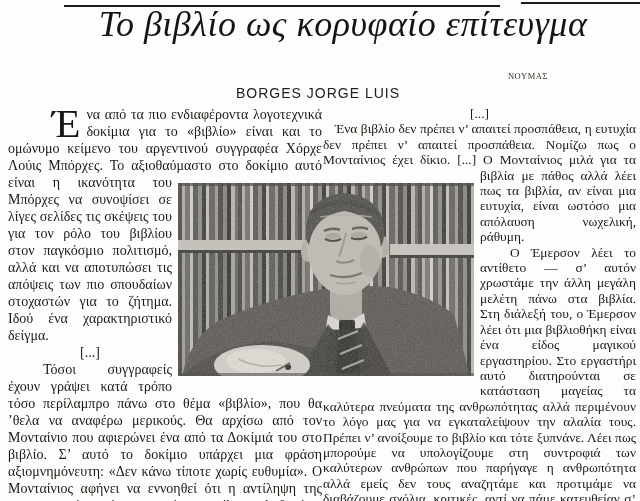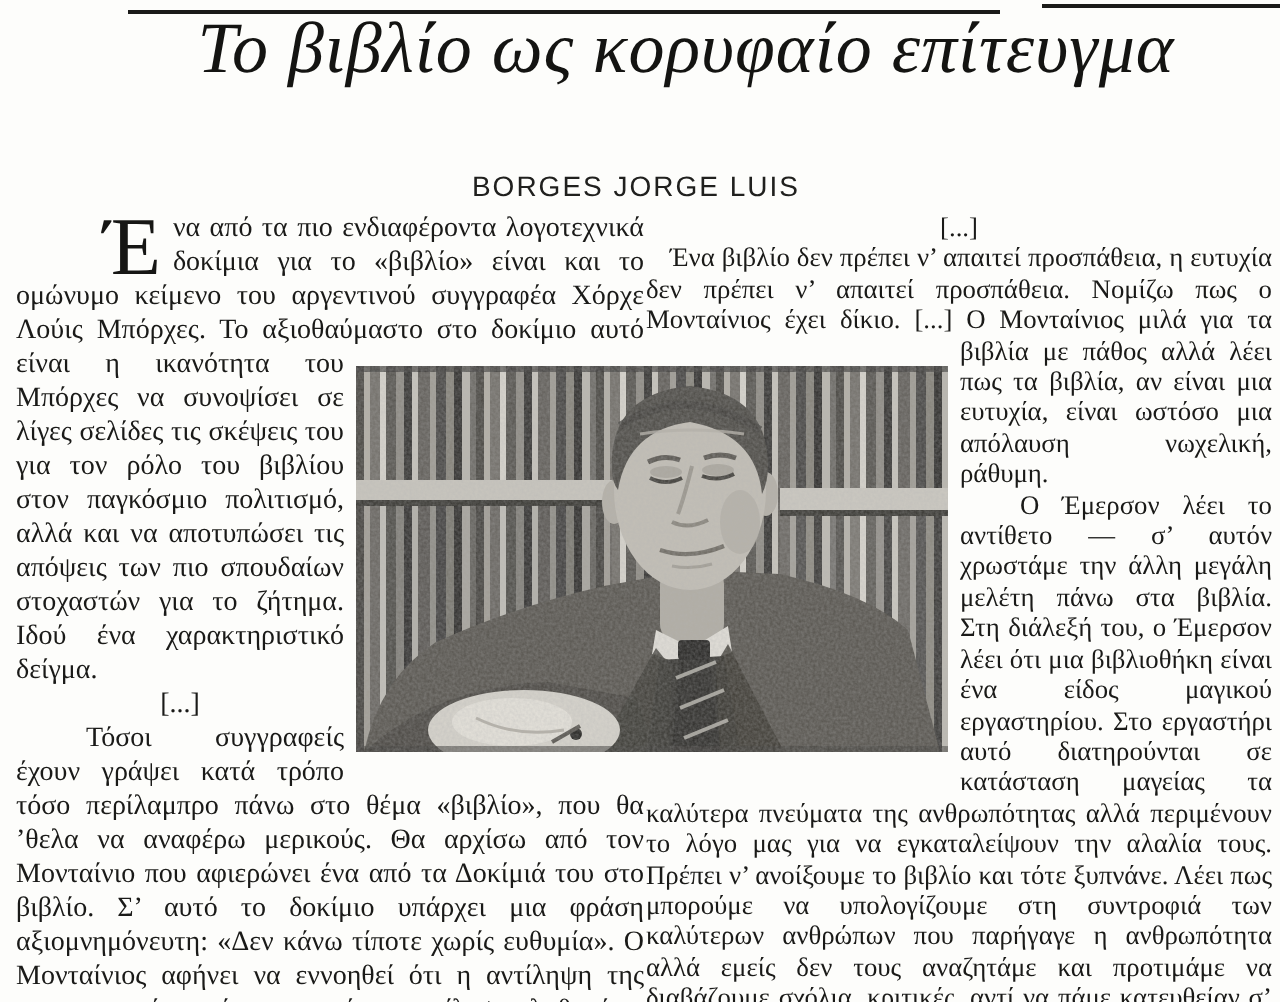--- a/index.html
+++ b/index.html
@@ -58,20 +58,21 @@
   <div class="rule rule-a"></div>
   <div class="rule rule-b"></div>
 
   <h1 class="title">
     <span>Το βιβλίο ως κορυφαίο επίτευγμα</span>
   </h1>
 
   <div class="byline">BORGES JORGE LUIS</div>
 
   <div class="credit">
+    <div>ΝΟΥΜΑΣ</div>
   </div>
 
   <div class="col col-left">
     <div class="spacer-right"></div>
     <p class="para"><span class="dropcap">Έ</span><span>να από τα πιο ενδιαφέροντα λογοτεχνικά δοκίμια για το «βιβλίο» είναι και το ομώνυμο κείμενο του αργεντινού συγγραφέα Χόρχε Λούις Μπόρχες. Το αξιοθαύμαστο στο δοκίμιο αυτό είναι η ικανότητα του Μπόρχες να συνοψίσει σε λίγες σελίδες τις σκέψεις του για τον ρόλο του βιβλίου στον παγκόσμιο πολιτισμό, αλλά και να αποτυπώσει τις απόψεις των πιο σπουδαίων στοχαστών για το ζήτημα. Ιδού ένα χαρακτηριστικό δείγμα.</span></p>
     <p class="ellipsis">[...]</p>
     <p class="para ind-35">Τόσοι συγγραφείς έχουν γράψει κατά τρόπο τόσο περίλαμπρο πάνω στο θέμα «βιβλίο», που θα ’θελα να αναφέρω μερικούς. Θα αρχίσω από τον Μονταίνιο που αφιερώνει ένα από τα Δοκίμιά του στο βιβλίο. Σ’ αυτό το δοκίμιο υπάρχει μια φράση αξιομνημόνευτη: «Δεν κάνω τίποτε χωρίς ευθυμία». Ο Μονταίνιος αφήνει να εννοηθεί ότι η αντίληψη της υποχρεωτικής ανάγνωσης είναι αντίληψη λαθεμένη. Λέει πως αν συναντήσει ένα «κομμάτι» δύσκολο σ’ ένα βιβλίο, το αφήνει γιατί βλέπει την ανάγνωση σαν μια μορφή ευτυχίας.</p>
   </div>
 
   <div class="col col-right">

